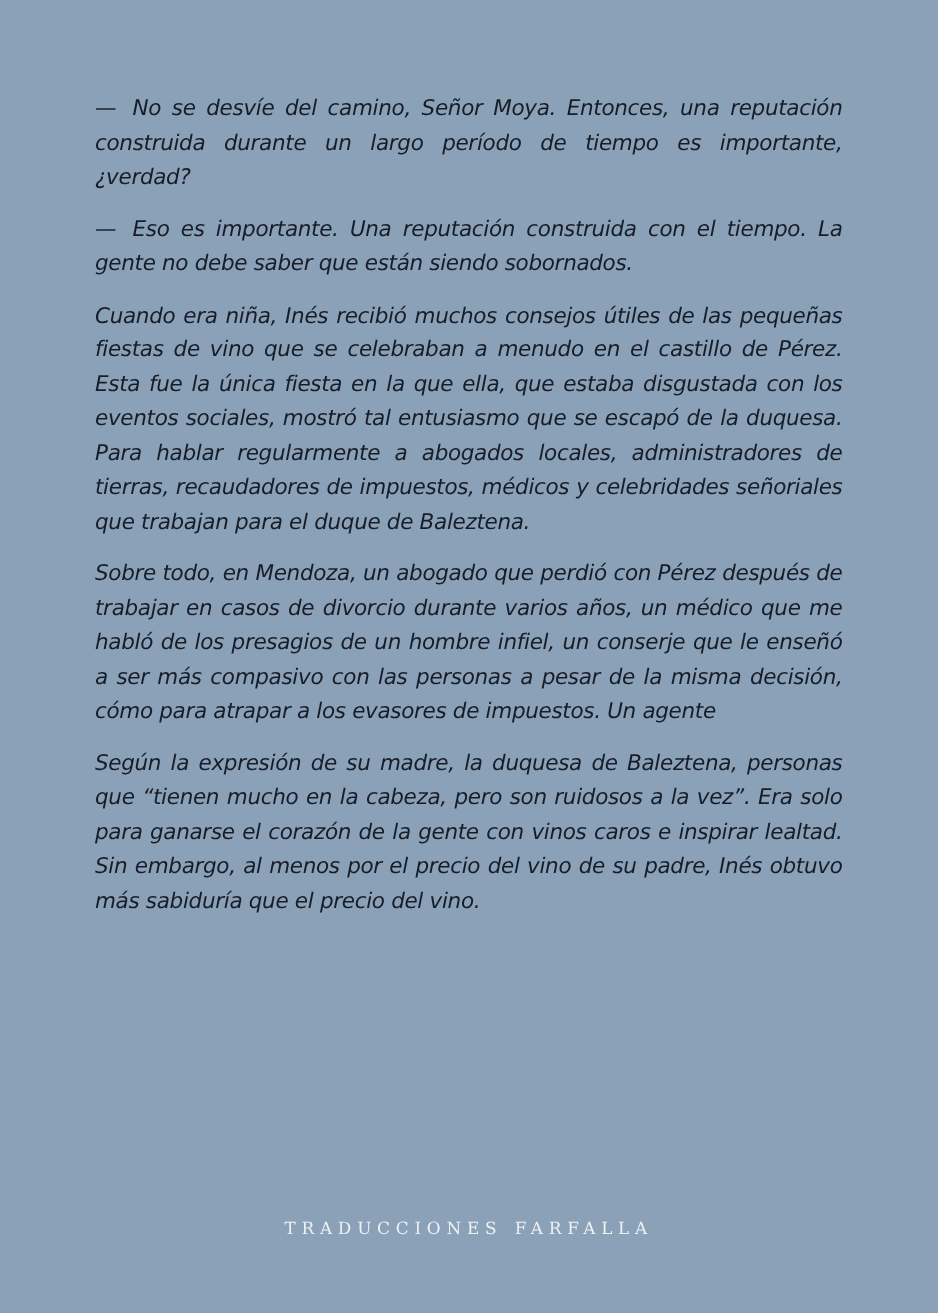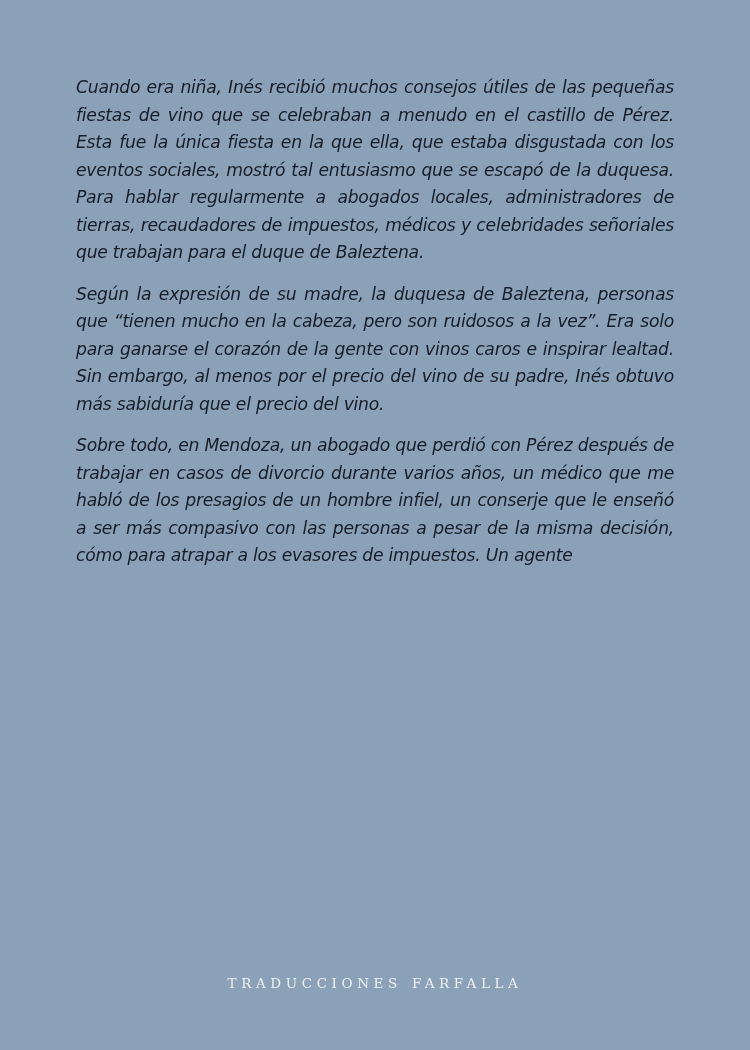--- a/index.html
+++ b/index.html
@@ -51,20 +51,26 @@
       color: #eef2f5;
     }
     .footer span + span {
       margin-left: 10px;
     }
   </style>
 </head>
 <body>
 
 <div class="page">
+  <p class="para dialogue">
+    <span class="dash">—</span><span>No se desvíe del camino, Señor Moya. Entonces, una reputación construida durante un largo período de tiempo es importante, ¿verdad?</span>
+  </p>
+  <p class="para dialogue">
+    <span class="dash">—</span><span>Eso es importante. Una reputación construida con el tiempo. La gente no debe saber que están siendo sobornados.</span>
+  </p>
   <p class="para">Cuando era niña, Inés recibió muchos consejos útiles de las pequeñas fiestas de vino que se celebraban a menudo en el castillo de Pérez. Esta fue la única fiesta en la que ella, que estaba disgustada con los eventos sociales, mostró tal entusiasmo que se escapó de la duquesa. Para hablar regularmente a abogados locales, administradores de tierras, recaudadores de impuestos, médicos y celebridades señoriales que trabajan para el duque de Baleztena.</p>
+  <p class="para">Sobre todo, en Mendoza, un abogado que perdió con Pérez después de trabajar en casos de divorcio durante varios años, un médico que me habló de los presagios de un hombre infiel, un conserje que le enseñó a ser más compasivo con las personas a pesar de la misma decisión, cómo para atrapar a los evasores de impuestos. Un agente</p>
   <p class="para">Según la expresión de su madre, la duquesa de Baleztena, personas que “tienen mucho en la cabeza, pero son ruidosos a la vez”.  Era solo para ganarse el corazón de la gente con vinos caros e inspirar lealtad. Sin embargo, al menos por el precio del vino de su padre, Inés obtuvo más sabiduría que el precio del vino.</p>
-  <p class="para">Sobre todo, en Mendoza, un abogado que perdió con Pérez después de trabajar en casos de divorcio durante varios años, un médico que me habló de los presagios de un hombre infiel, un conserje que le enseñó a ser más compasivo con las personas a pesar de la misma decisión, cómo para atrapar a los evasores de impuestos. Un agente</p>
 </div>
 
 <div class="footer">
   <span>TRADUCCIONES</span><span>FARFALLA</span>
 </div>
 
 </body></html>

